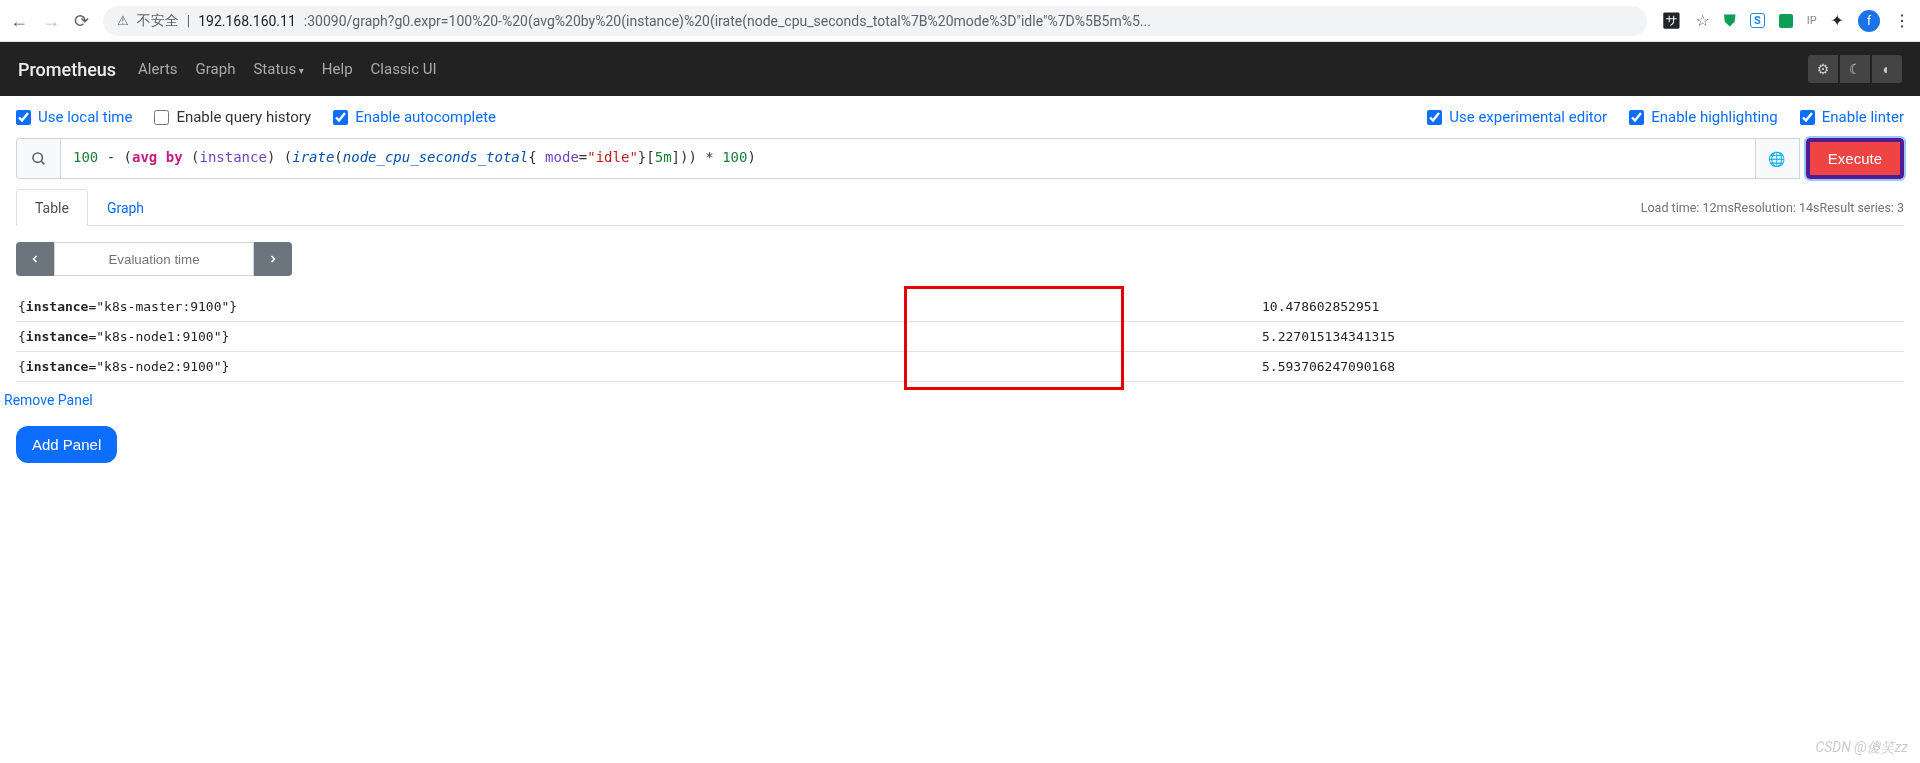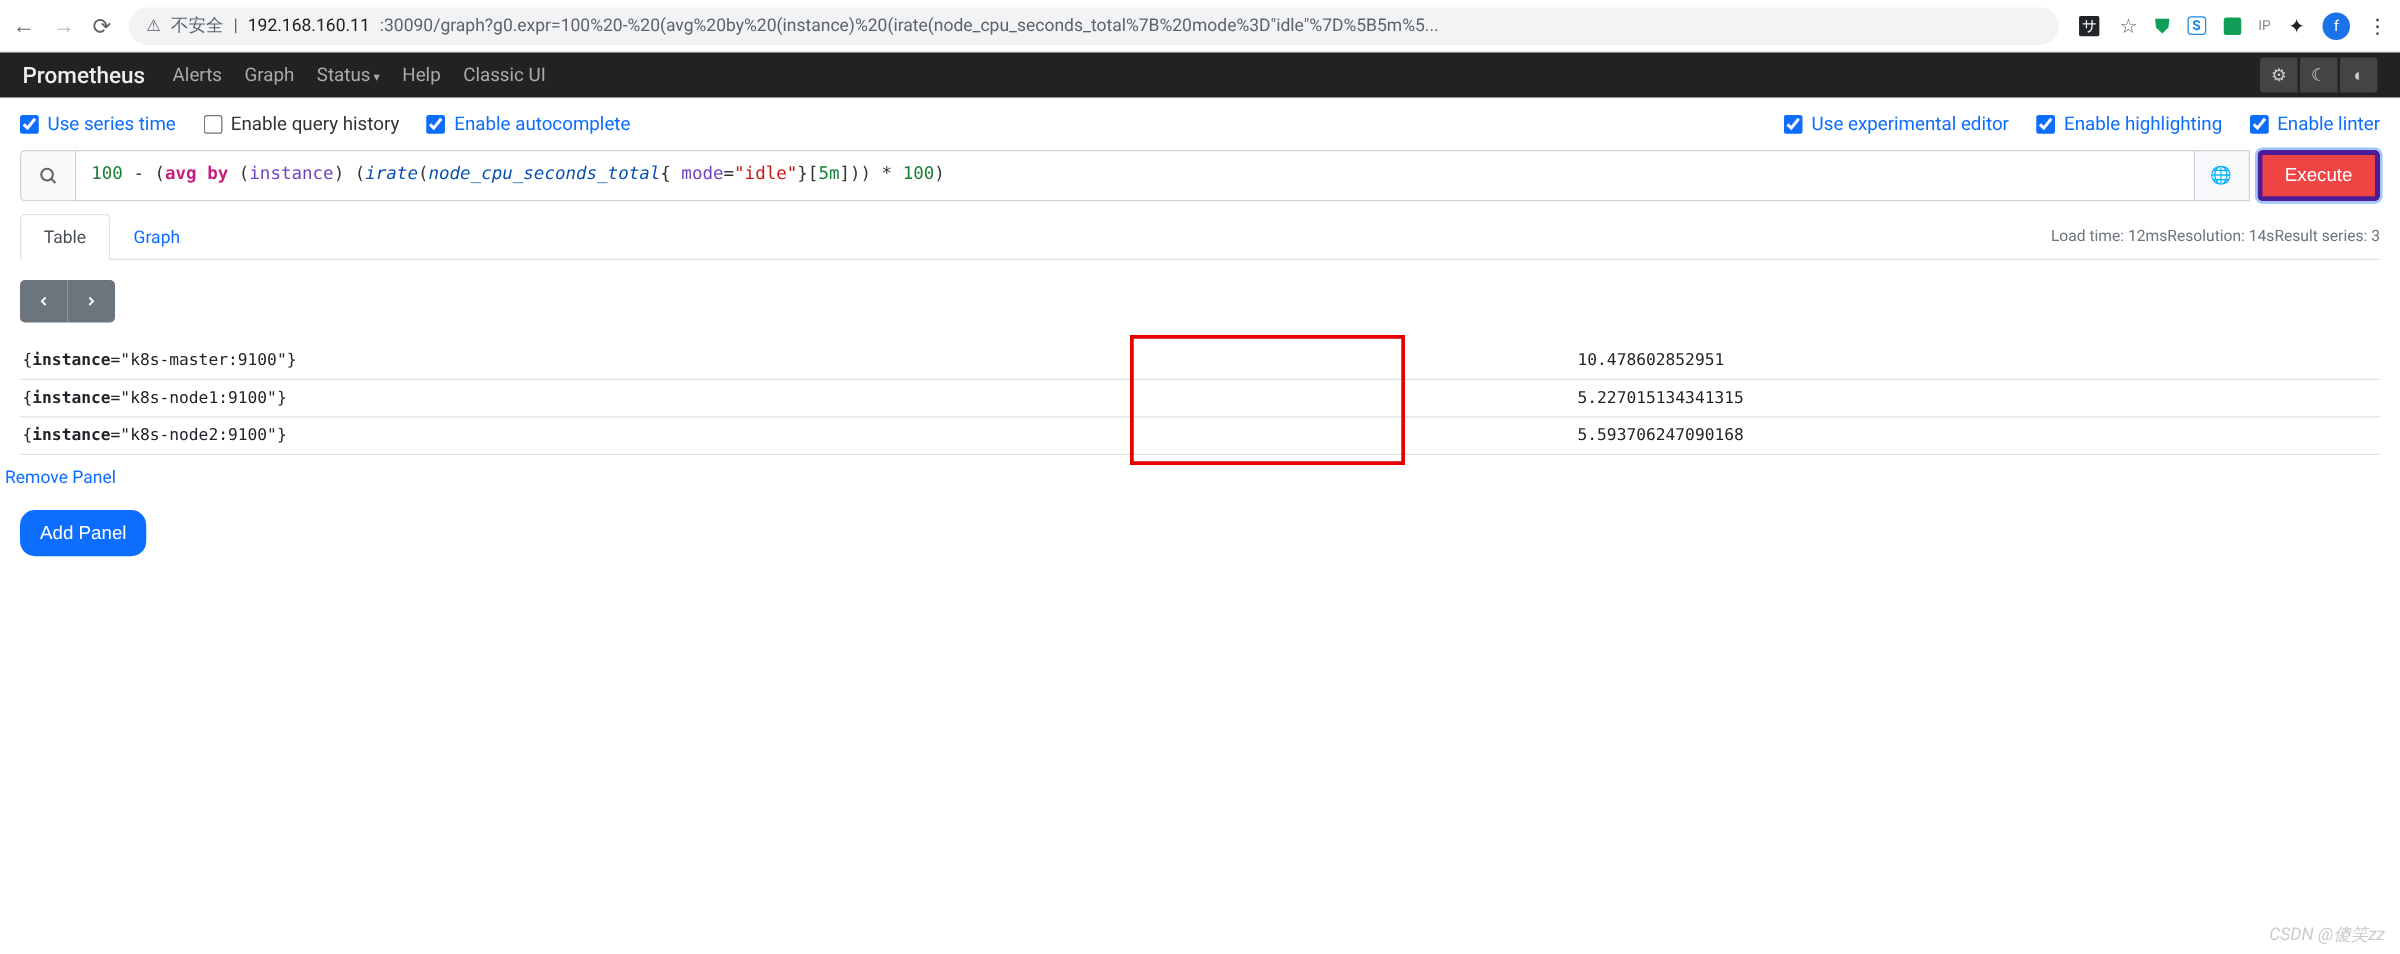--- a/index.html
+++ b/index.html
@@ -12,21 +12,21 @@
 .url-box { flex: 1; display: flex; align-items: center; gap: 8px; background: #f1f3f4; border-radius: 16px; padding: 4px 14px; height: 30px; font-size: 14px; color: #5f6368; }
 .url-box .warn { font-size: 13px; }
 .url-box .host { color: #202124; }
 .url-box .path { color: #5f6368; white-space: nowrap; overflow: hidden; text-overflow: ellipsis; }
 .ext-icons { display: flex; gap: 14px; align-items: center; font-size: 16px; }
 .ext-icons .avatar { width: 22px; height: 22px; border-radius: 50%; background: #1a73e8; color: #fff; font-size: 12px; display: flex; align-items: center; justify-content: center; }
 .ext-icons .star { color: #5f6368; }
 .ext-icons .shield { color: #0f9d58; }
 
 
-.navbar { background: #222; color: #aaa; height: 36px; display: flex; align-items: center; padding: 12px 18px; }
+.navbar { background: #222; color: #aaa; height: 54px; display: flex; align-items: center; padding: 12px 18px; }
 .navbar .brand { color: #eee; font-size: 18px; font-weight: 500; margin-right: 22px; }
 .navbar .nav-link { color: #aaa; margin-right: 18px; cursor: pointer; font-size: 15px; }
 .navbar .status-caret::after { content: " ▾"; font-size: 10px; }
 .navbar .right { margin-left: auto; display: flex; gap: 2px; }
 .navbar .theme-btn { background: #444; color: #ccc; width: 30px; height: 28px; display: flex; align-items: center; justify-content: center; font-size: 14px; cursor: pointer; }
 .navbar .theme-btn.first { border-radius: 3px 0 0 3px; }
 .navbar .theme-btn.last { border-radius: 0 3px 3px 0; }
 
 
 .options-row { display: flex; align-items: center; padding: 12px 16px; gap: 22px; font-size: 15px; }
@@ -119,21 +119,21 @@
   <div class="right">
     <span class="theme-btn first">⚙</span>
     <span class="theme-btn">☾</span>
     <span class="theme-btn last">◐</span>
   </div>
 </div>
 
 <div class="options-row">
   <div class="opt">
       <input type="checkbox" checked="" style="">
-      <label>Use series time</label>
+      <label>Use local time</label>
     </div>
   <div class="opt unchecked">
       <input type="checkbox" style="">
       <label>Enable query history</label>
     </div>
   <div class="opt">
       <input type="checkbox" checked="" style="">
       <label>Enable autocomplete</label>
     </div>
   <div class="spacer"></div>
@@ -174,20 +174,21 @@
     <span>Result series: 3</span>
   </div>
 </div>
 
 <div class="eval-row">
   <div class="eval-btn left">
     <svg width="12" height="12" viewBox="0 0 24 24" fill="none" stroke="currentColor" stroke-width="3">
         <polyline points="15 18 9 12 15 6"></polyline>
       </svg>
   </div>
+  <input class="eval-input" placeholder="Evaluation time" style="">
   <div class="eval-btn right">
     <svg width="12" height="12" viewBox="0 0 24 24" fill="none" stroke="currentColor" stroke-width="3">
         <polyline points="9 18 15 12 9 6"></polyline>
       </svg>
   </div>
 </div>
 
 <div class="results">
   <div class="results-row">
     <div class="label-cell">{<span class="lk">instance</span>="<span>k8s-master:9100</span>"}</div>

